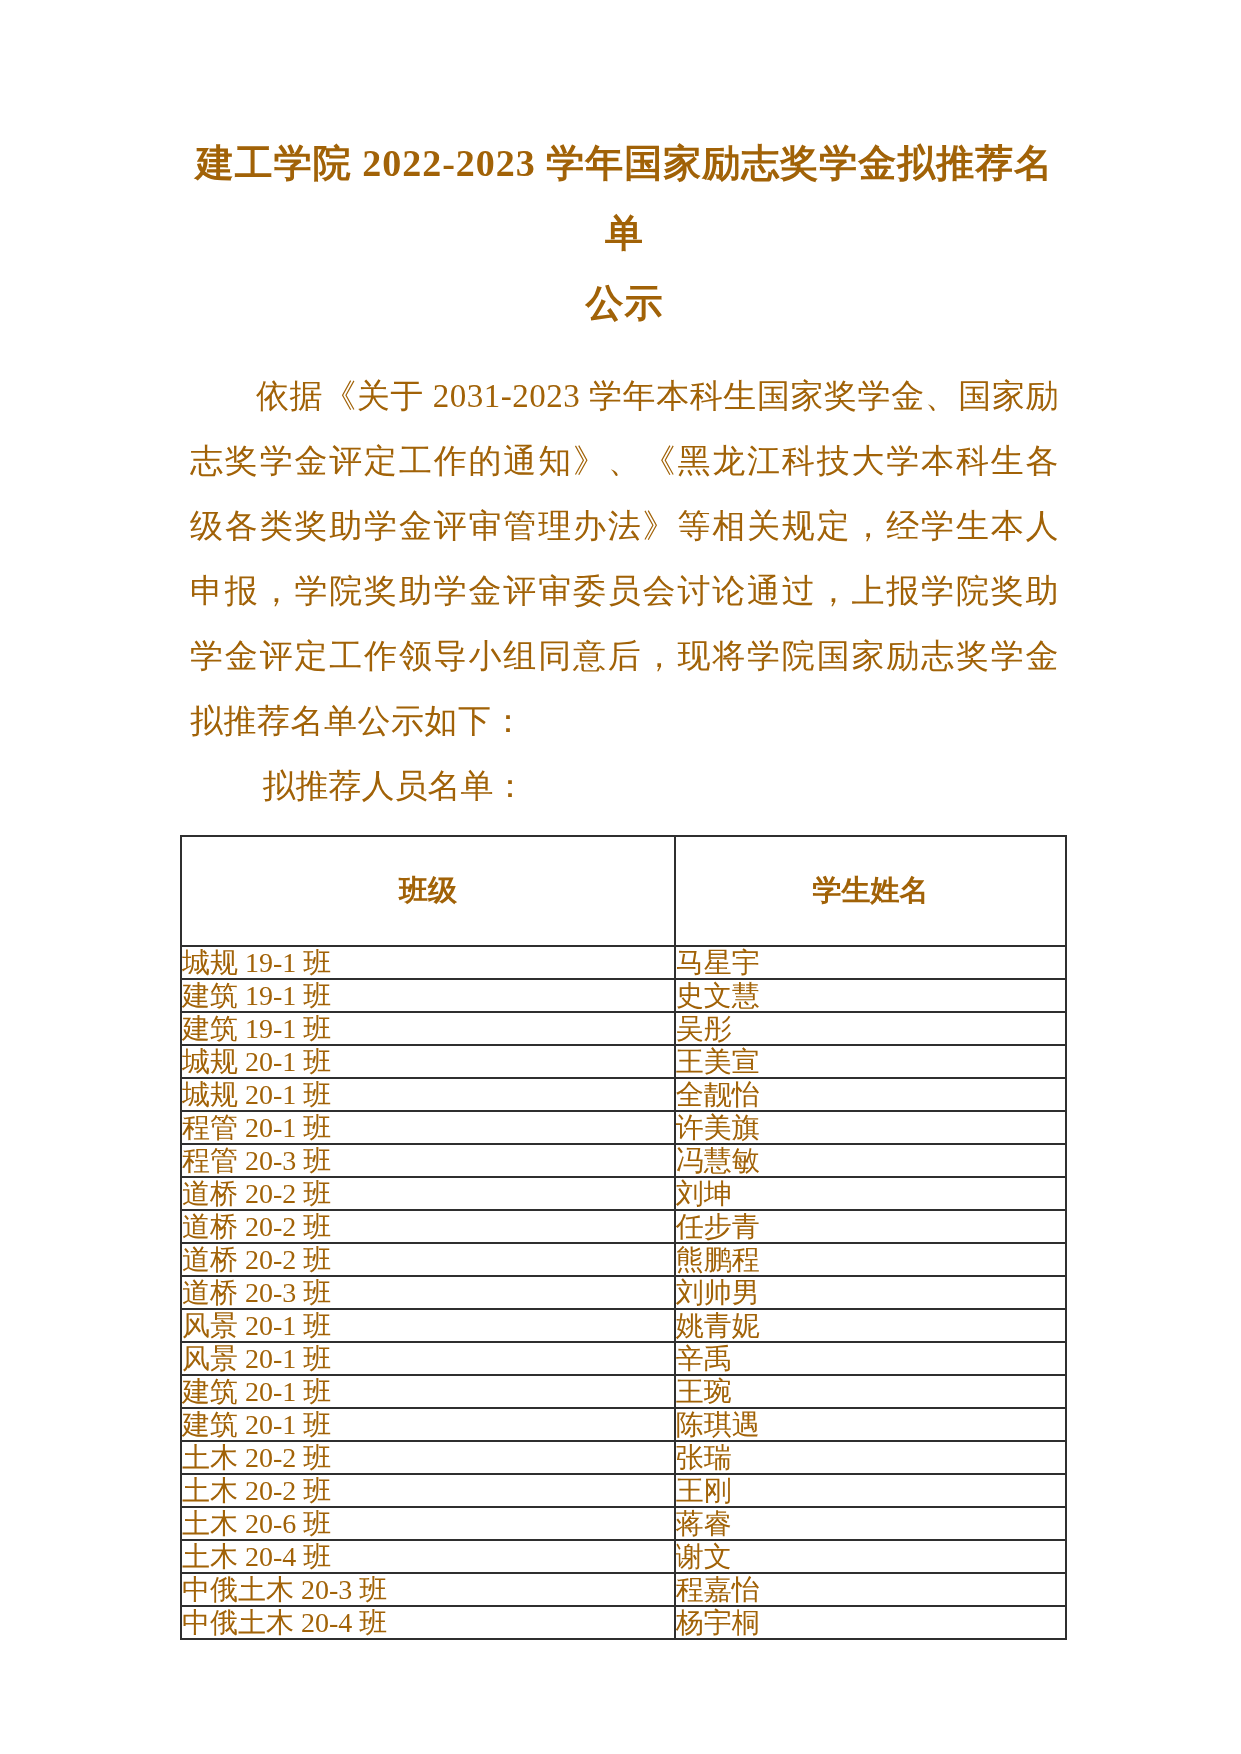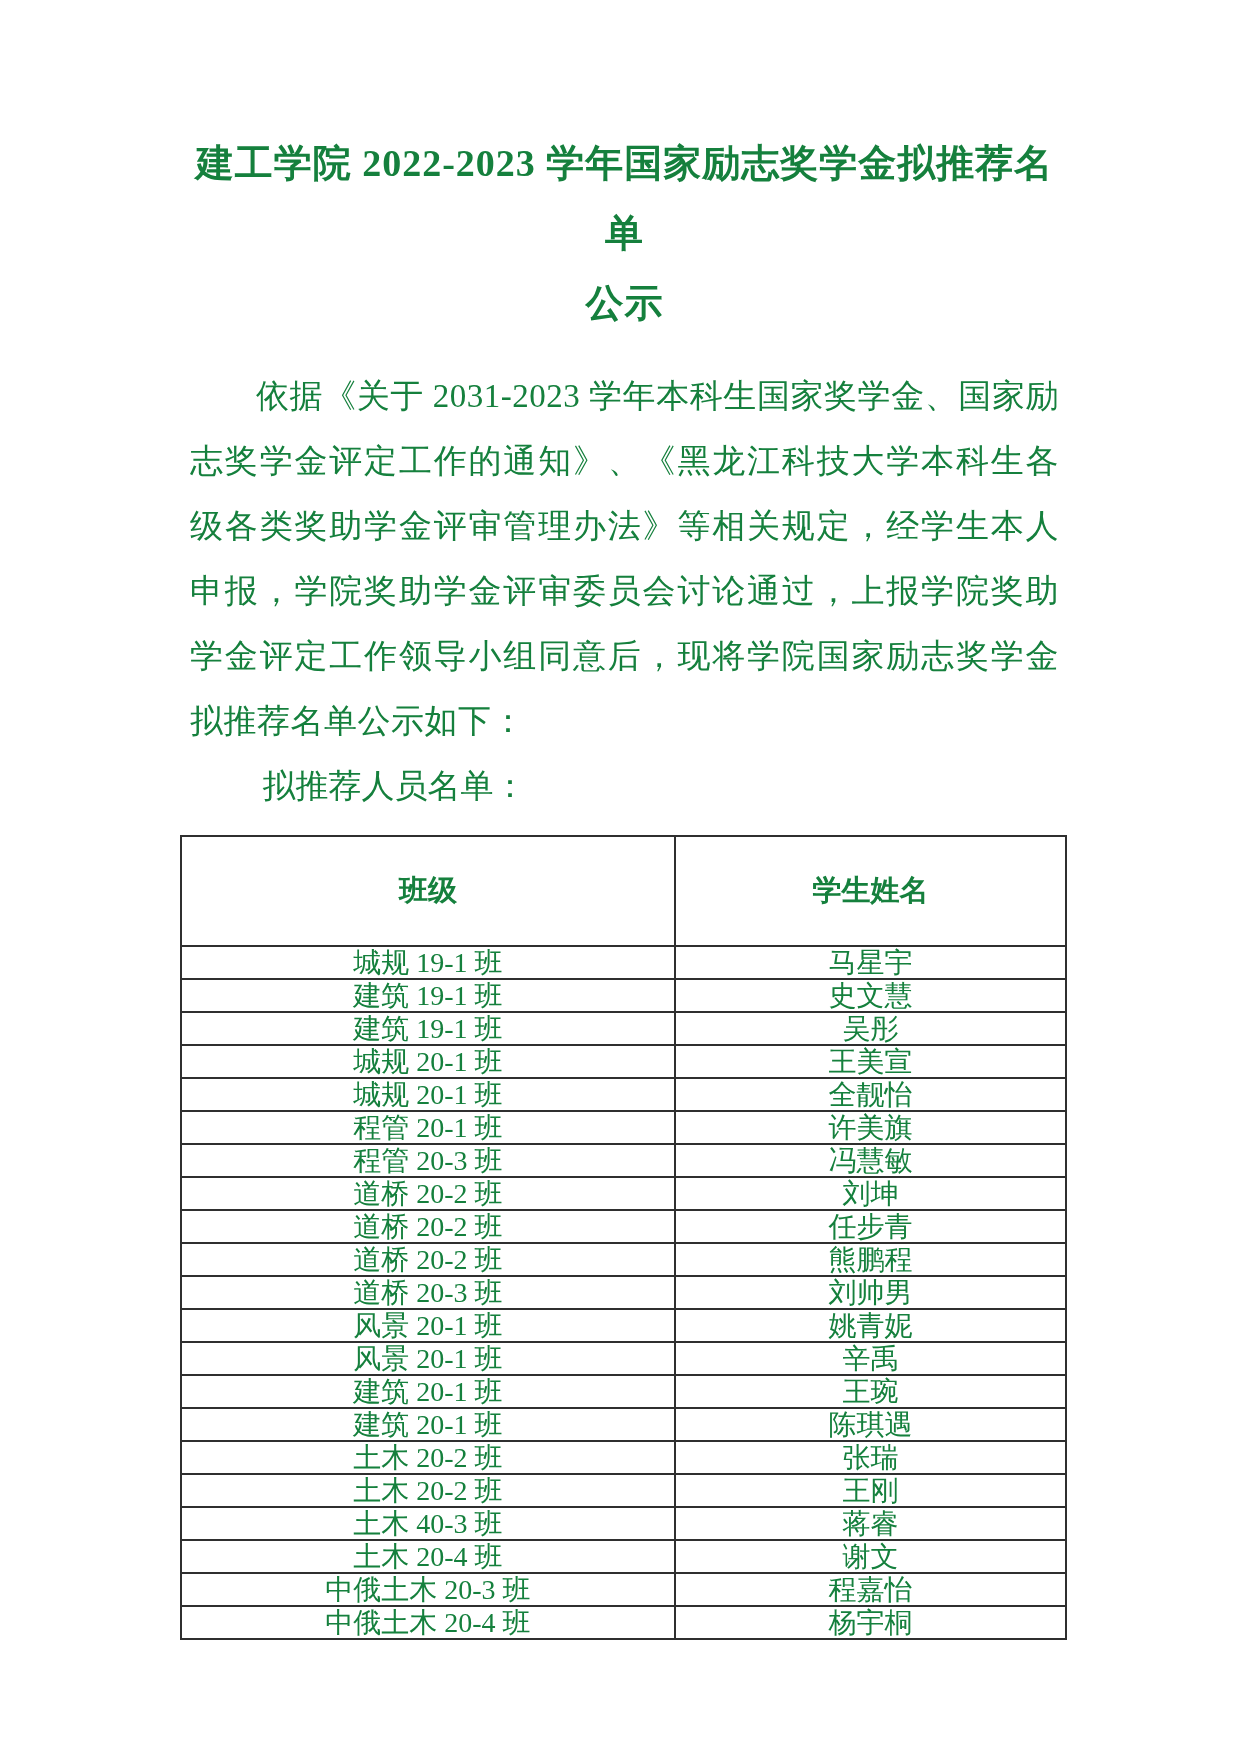--- a/index.html
+++ b/index.html
@@ -5,21 +5,21 @@
   html, body {
     margin: 0;
     padding: 0;
     background: #ffffff;
   }
   .page {
     position: relative;
     width: 1241px;
     height: 1754px;
     background: #ffffff;
-    color: #15803d;
+    color: #a16207;
     font-family: "Liberation Serif", serif;
     overflow: hidden;
     box-sizing: border-box;
   }
   .content {
     box-sizing: border-box;
     padding: 128px 182px 0 190px;
   }
   .doc-title {
     font-size: 38px;
@@ -58,21 +58,21 @@
     height: 76px;
     text-align: center;
     vertical-align: middle;
     border: 2px solid #2f2f2f;
     padding: 16px;
   }
   table.roster td {
     font-size: 28px;
     height: 31px;
     line-height: 31px;
-    text-align: center;
+    text-align: left;
     vertical-align: middle;
     border: 2px solid #2f2f2f;
     padding: 0;
     white-space: nowrap;
     overflow: hidden;
   }
 </style>
 </head>
 <body>
 
@@ -181,21 +181,21 @@
     <td>土木 20-2 班</td>
     <td>张瑞</td>
   </tr>
 
   <tr>
     <td>土木 20-2 班</td>
     <td>王刚</td>
   </tr>
 
   <tr>
-    <td>土木 40-3 班</td>
+    <td>土木 20-6 班</td>
     <td>蒋睿</td>
   </tr>
 
   <tr>
     <td>土木 20-4 班</td>
     <td>谢文</td>
   </tr>
 
   <tr>
     <td>中俄土木 20-3 班</td>

